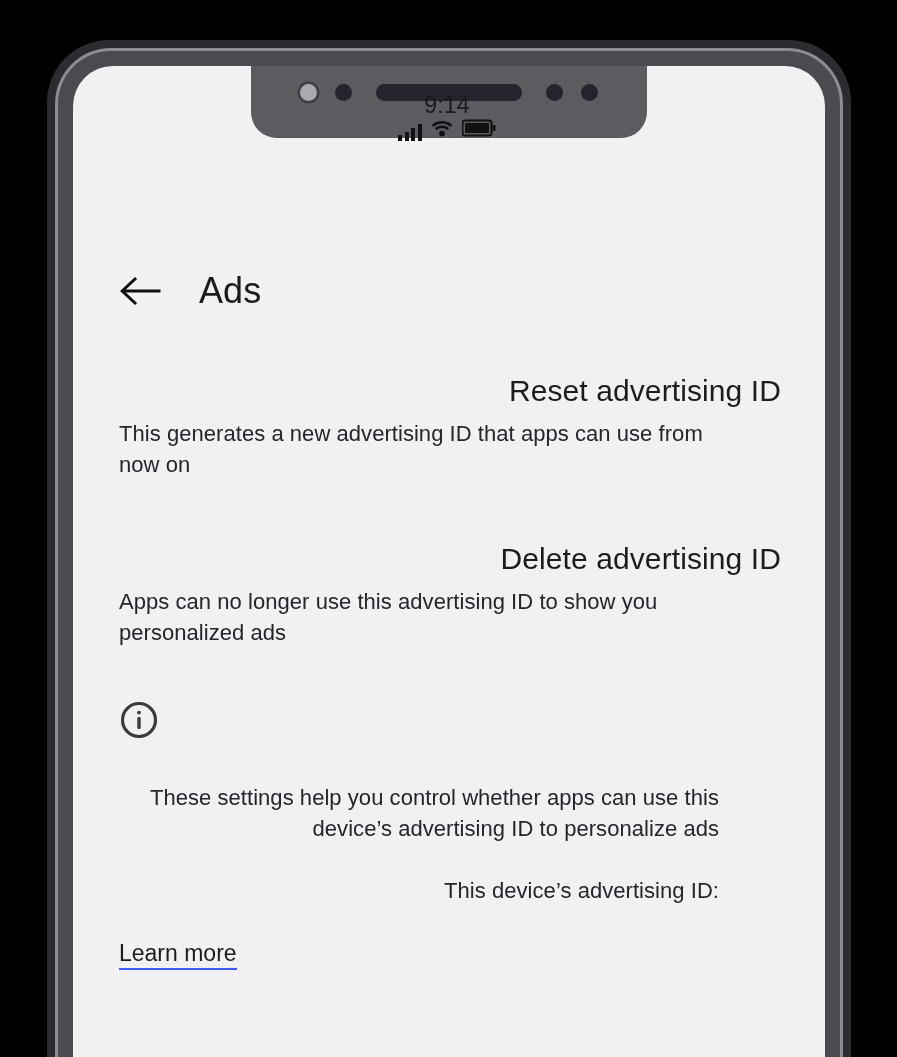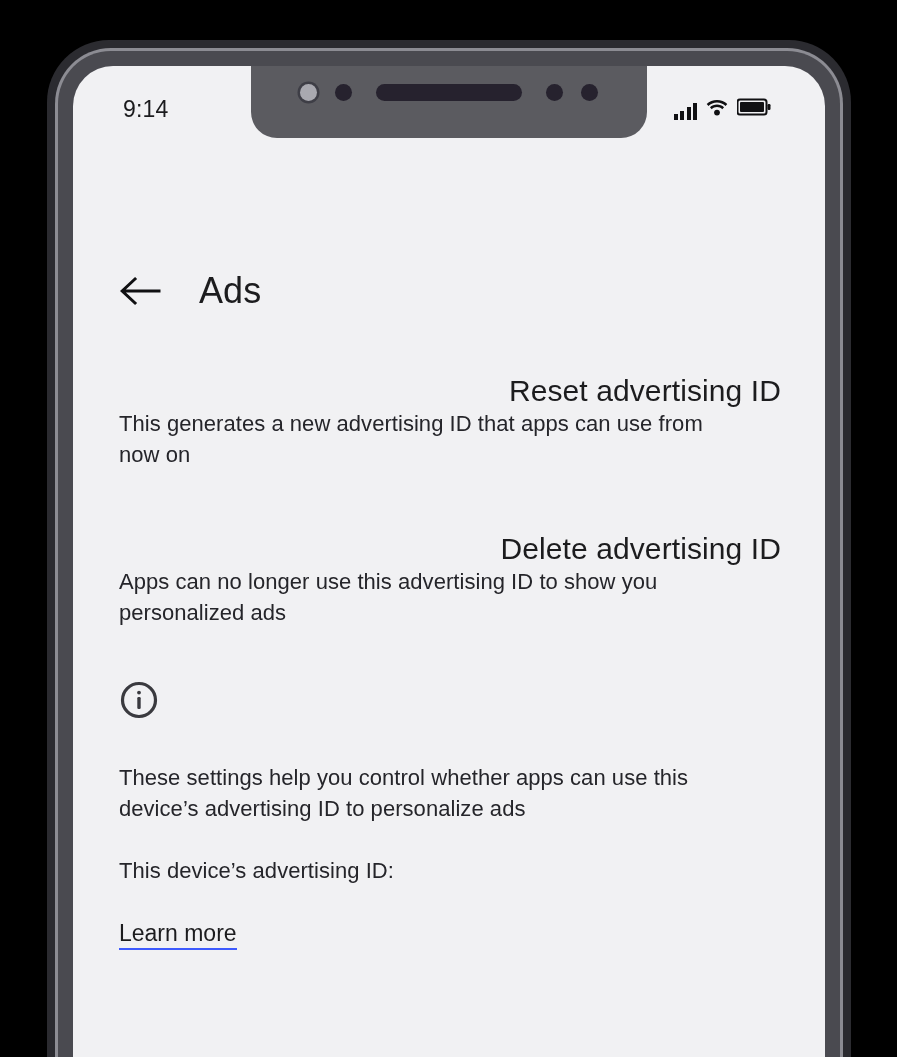--- a/index.html
+++ b/index.html
@@ -110,20 +110,21 @@
     left: 0;
     right: 16px;
     top: 26px;
     height: 34px;
     display: flex;
     align-items: center;
     justify-content: space-between;
     padding: 0 38px 0 50px;
     box-sizing: border-box;
     z-index: 5;
+    flex-direction: column;
   }
   #status-time {
     font-size: 23px;
     color: #1b1b1d;
     letter-spacing: 0.2px;
   }
   #status-icons {
     display: flex;
     align-items: flex-end;
     gap: 9px;
@@ -184,20 +185,21 @@
     margin-top: 62px;
   }
   .section-title {
     font-size: 30px;
     color: #1c1c1e;
     font-weight: 400;
     letter-spacing: 0.1px;
     text-align: right;
   }
   .section-desc {
+    margin-top: 10px;
     font-size: 22px;
     line-height: 31px;
     color: #25252a;
     letter-spacing: 0.05px;
     max-width: 600px;
   }
 
   #info-icon-row {
     margin-top: 52px;
   }
@@ -207,20 +209,21 @@
 
   #footnote-block {
     margin-top: 42px;
   }
   .footnote {
     font-size: 22px;
     line-height: 31px;
     color: #25252a;
     letter-spacing: 0.05px;
     max-width: 600px;
+    text-align: right;
   }
   #footnote-device-id {
     margin-top: 31px;
   }
   #learn-more-link {
     display: inline-block;
     margin-top: 34px;
     font-size: 23px;
     color: #1c1c1e;
     text-decoration: none;

